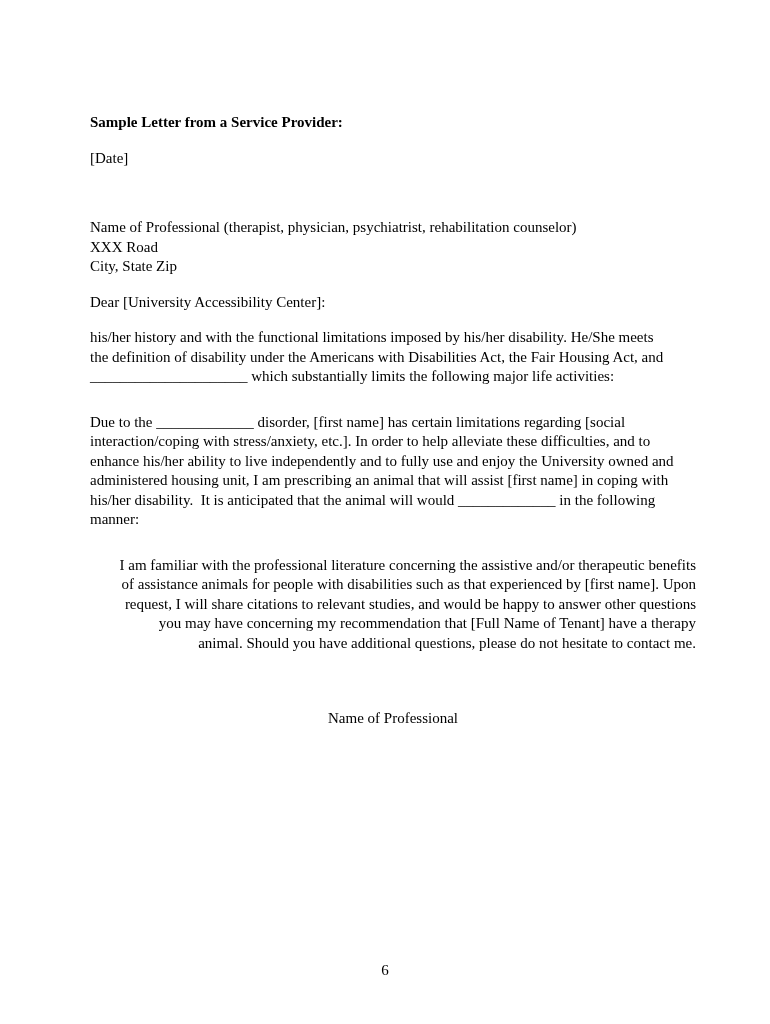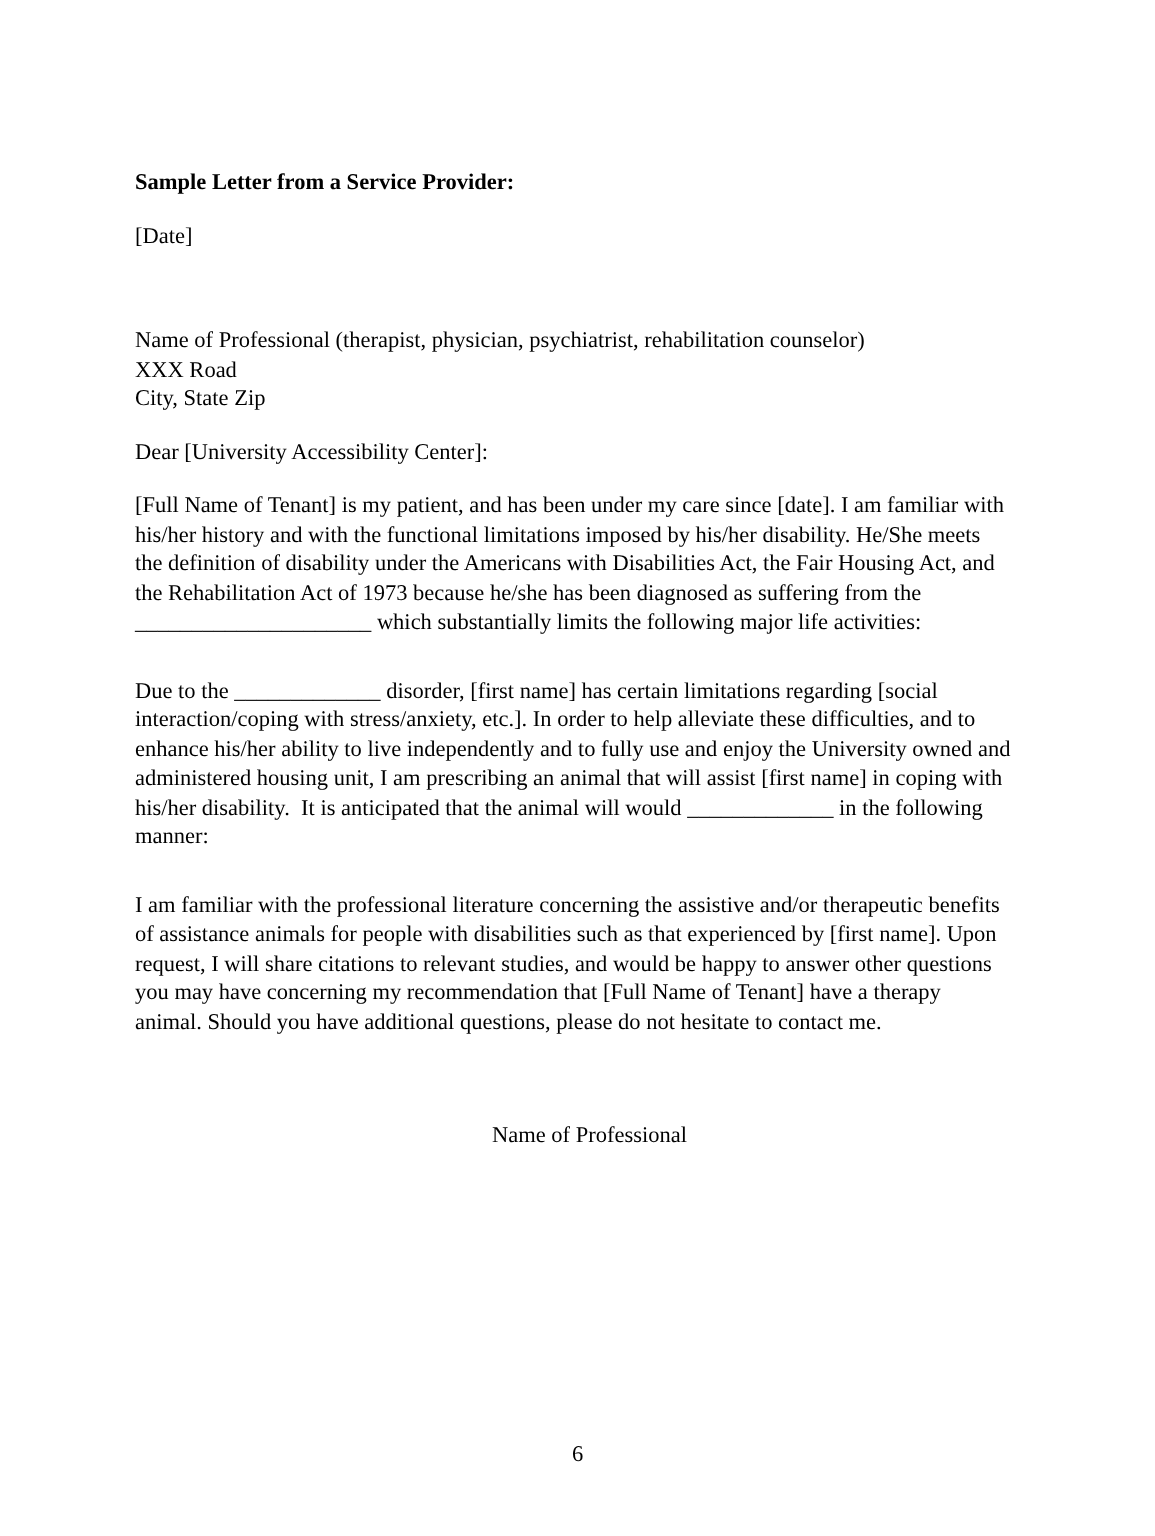--- a/index.html
+++ b/index.html
@@ -29,21 +29,21 @@
     height: 19.5px;
   }
   .title {
     font-weight: bold;
   }
   .date-line     { margin-top: 16px; }
   .address-block { margin-top: 50px; }
   .salutation    { margin-top: 16px; }
   .para-1        { margin-top: 16px; }
   .para-2        { margin-top: 26px; }
-  .para-3        { margin-top: 26px; }
+  .para-3        { margin-top: 26px; text-align: right; }
   .closing       { margin-top: 8px; }
   .signature     { margin-top: 56px; text-align: center; }
   .page-number {
     position: absolute;
     left: 0;
     right: 0;
     top: 961px;
     text-align: center;
   }
 </style>
@@ -59,24 +59,22 @@
 
     <div class="address-block">
       <div class="line">Name of Professional (therapist, physician, psychiatrist, rehabilitation counselor)</div>
       <div class="line">XXX Road</div>
       <div class="line">City, State Zip</div>
     </div>
 
     <div class="line salutation">Dear [University Accessibility Center]:</div>
 
     <div class="para-1">
-      <div class="line">[Full Name of Tenant] is my patient, and has been under my care since [date]. I am familiar with</div>
       <div class="line">his/her history and with the functional limitations imposed by his/her disability. He/She meets</div>
       <div class="line">the definition of disability under the Americans with Disabilities Act, the Fair Housing Act, and</div>
-      <div class="line">the Rehabilitation Act of 1973 because he/she has been diagnosed as suffering from the</div>
       <div class="line">_____________________ which substantially limits the following major life activities:</div>
     </div>
 
     <div class="para-2">
       <div class="line">Due to the _____________ disorder, [first name] has certain limitations regarding [social</div>
       <div class="line">interaction/coping with stress/anxiety, etc.]. In order to help alleviate these difficulties, and to</div>
       <div class="line">enhance his/her ability to live independently and to fully use and enjoy the University owned and</div>
       <div class="line">administered housing unit, I am prescribing an animal that will assist [first name] in coping with</div>
       <div class="line">his/her disability.  It is anticipated that the animal will would _____________ in the following</div>
       <div class="line">manner:</div>

